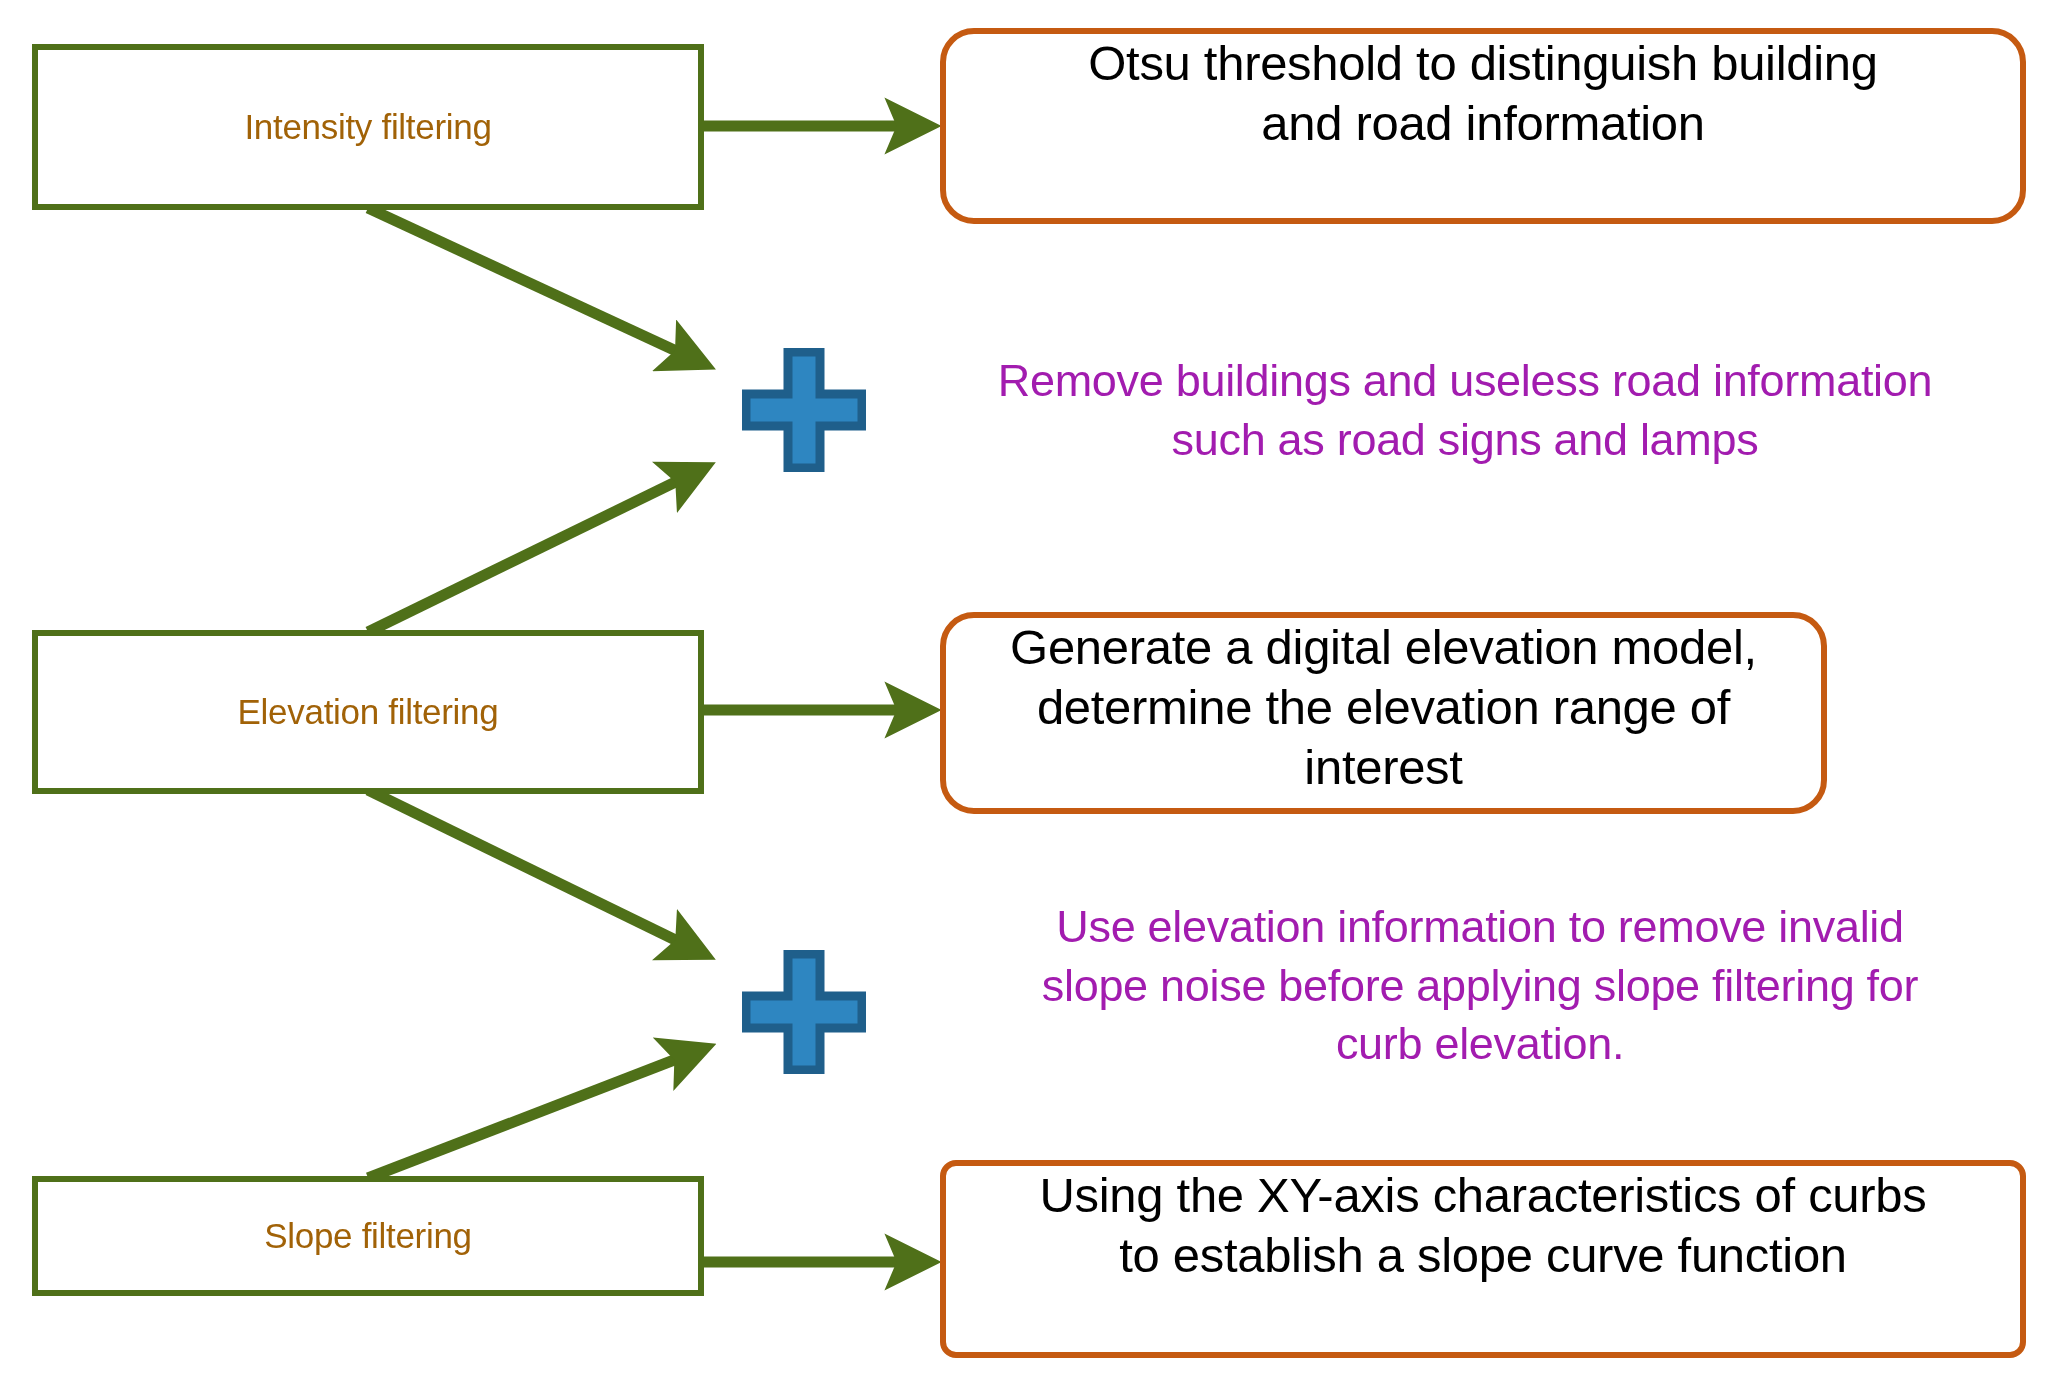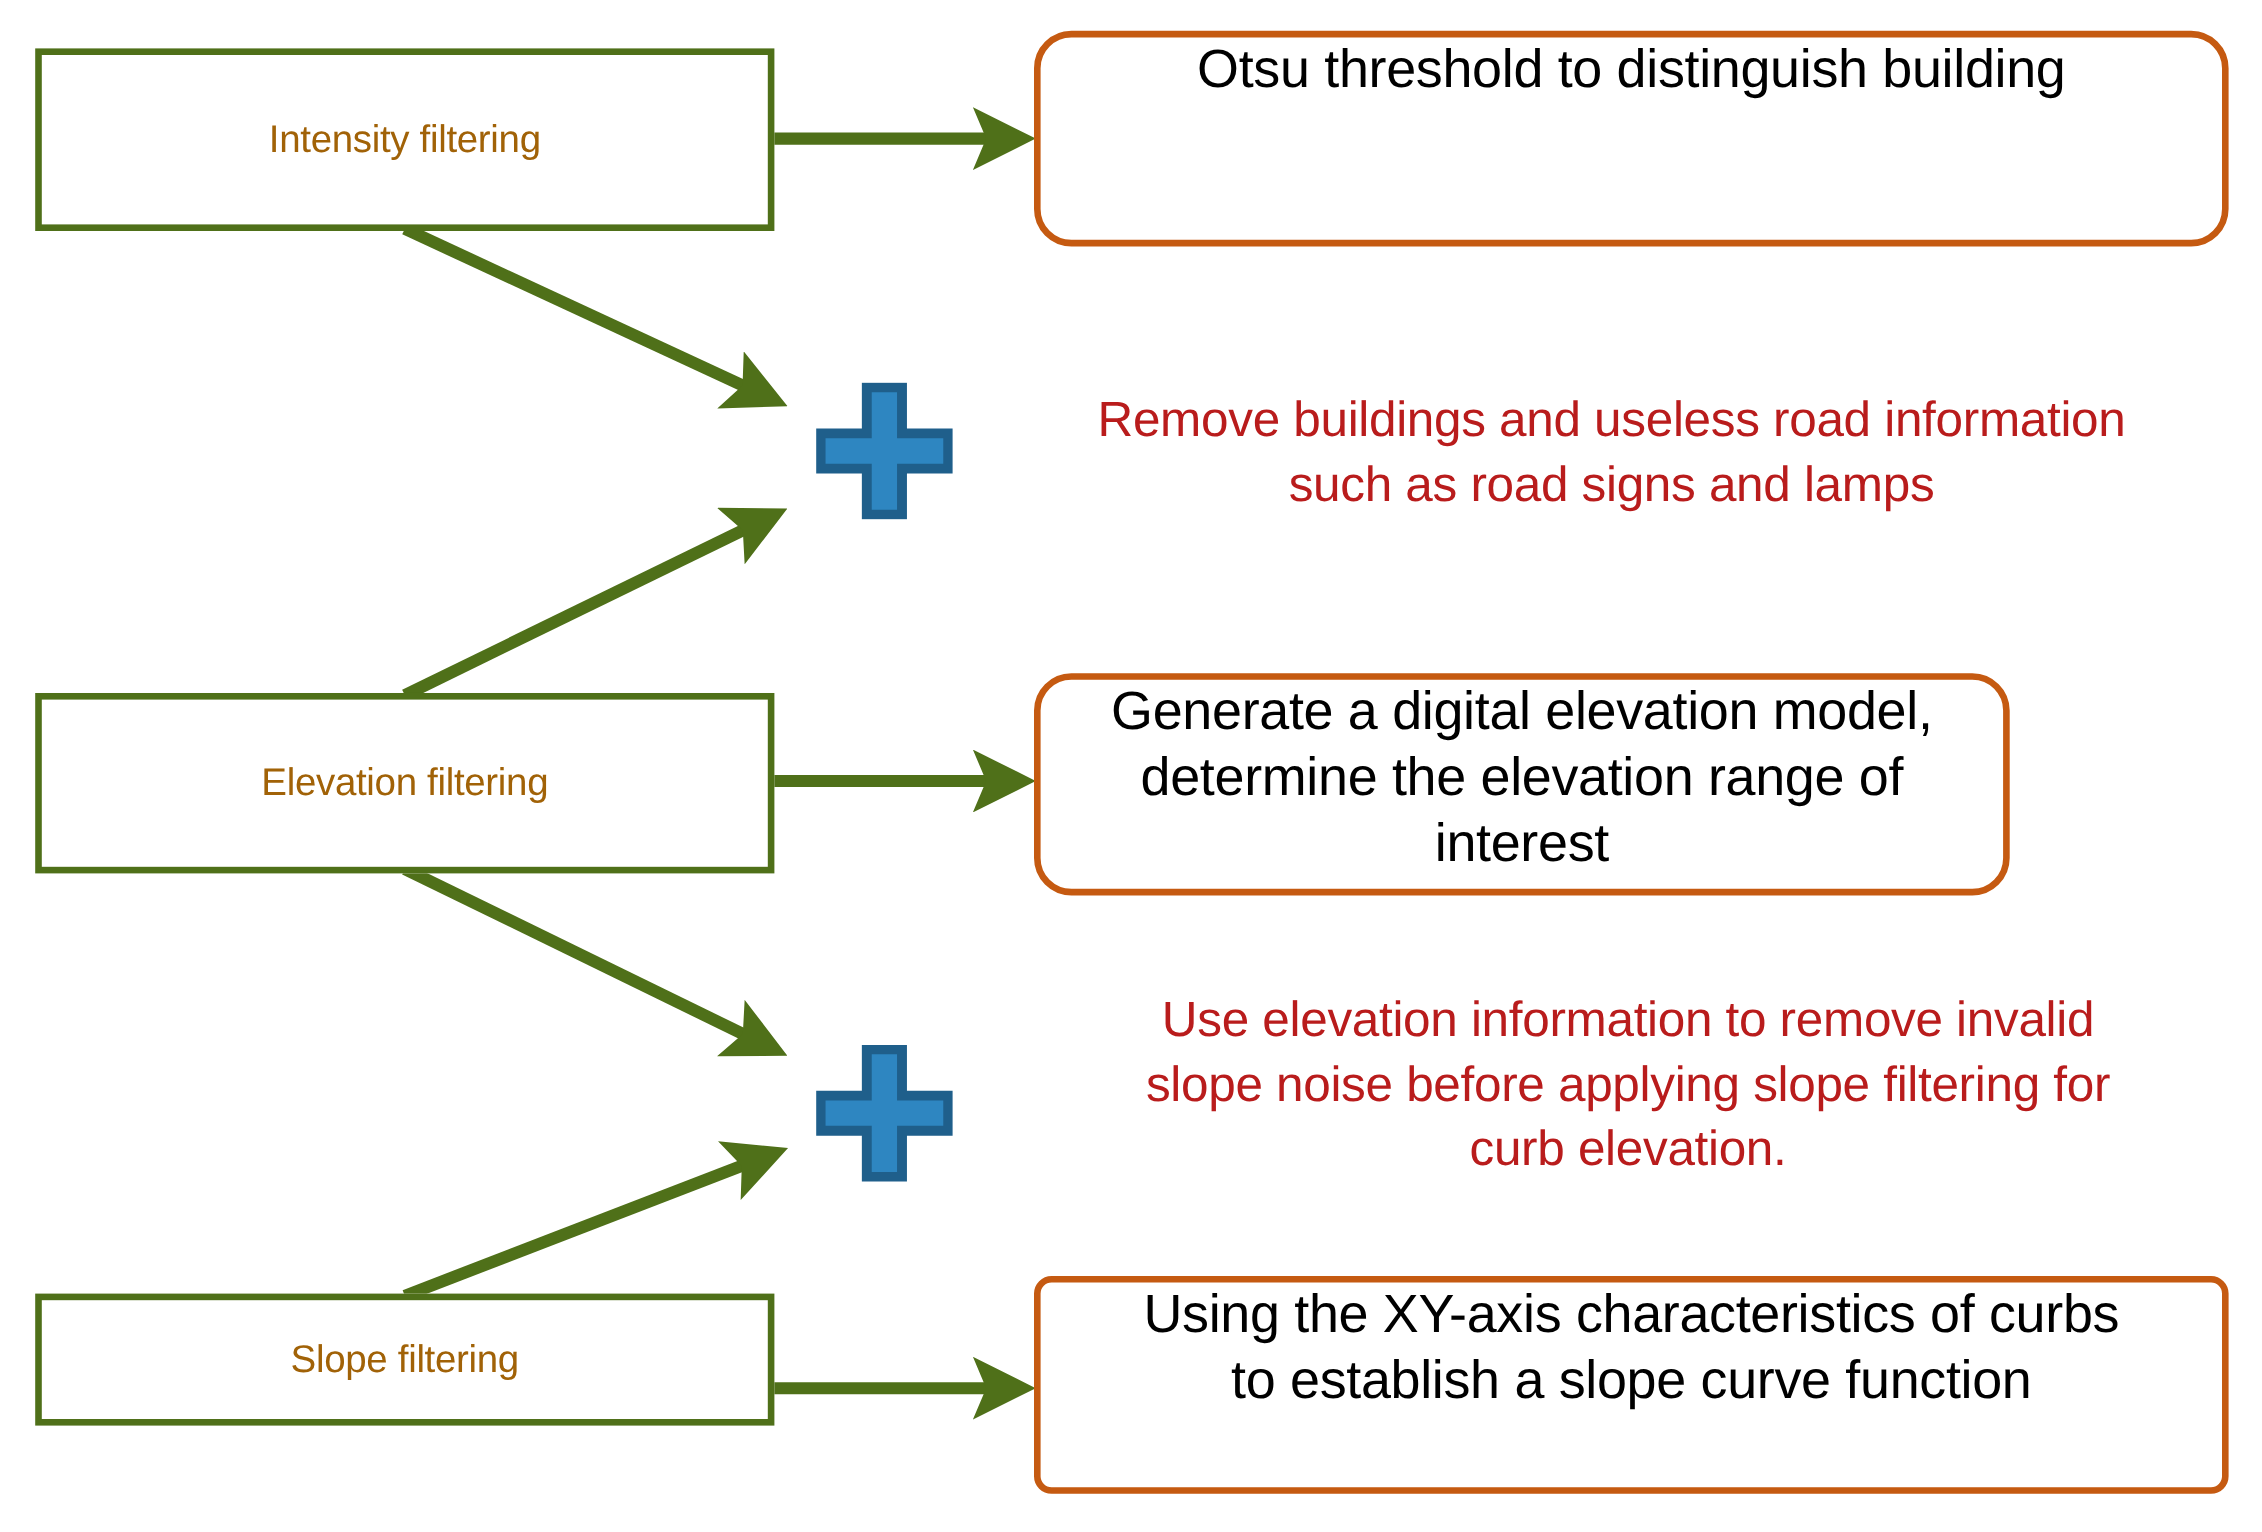--- a/index.html
+++ b/index.html
@@ -57,21 +57,21 @@
     padding: 0 18px;
     letter-spacing: -0.3px;
   }
 
   
   .note-text {
     position: absolute;
     box-sizing: border-box;
     text-align: center;
     font-size: 45px;
-    color: #b91c1c;
+    color: #a21caf;
     line-height: 1.30;
     letter-spacing: -0.3px;
     z-index: 5;
   }
 
   
   .plus-icon {
     position: absolute;
     z-index: 6;
   }
@@ -122,20 +122,21 @@
     <span class="proc-label">Elevation filtering</span>
   </div>
 
   <div class="proc-box" style="left:32px; top:1176px; width:672px; height:120px;">
     <span class="proc-label">Slope filtering</span>
   </div>
 
   <div class="desc-box" style="left:940px; top:28px; width:1086px; height:196px;">
     <div class="desc-label">
       <div>Otsu threshold to distinguish building</div>
+      <div>and road information</div>
     </div>
   </div>
 
   <div class="desc-box" style="left:940px; top:612px; width:887px; height:202px;">
     <div class="desc-label">
       <div>Generate a digital elevation model,</div>
       <div>determine the elevation range of interest</div>
     </div>
   </div>
 

